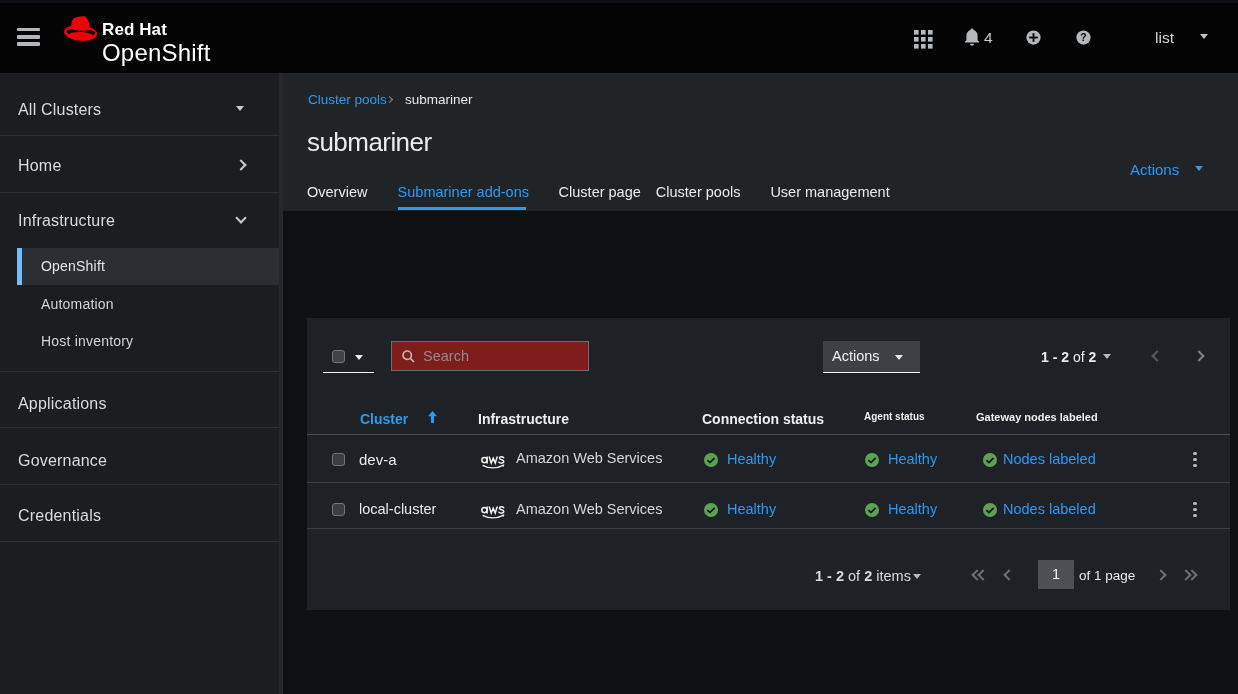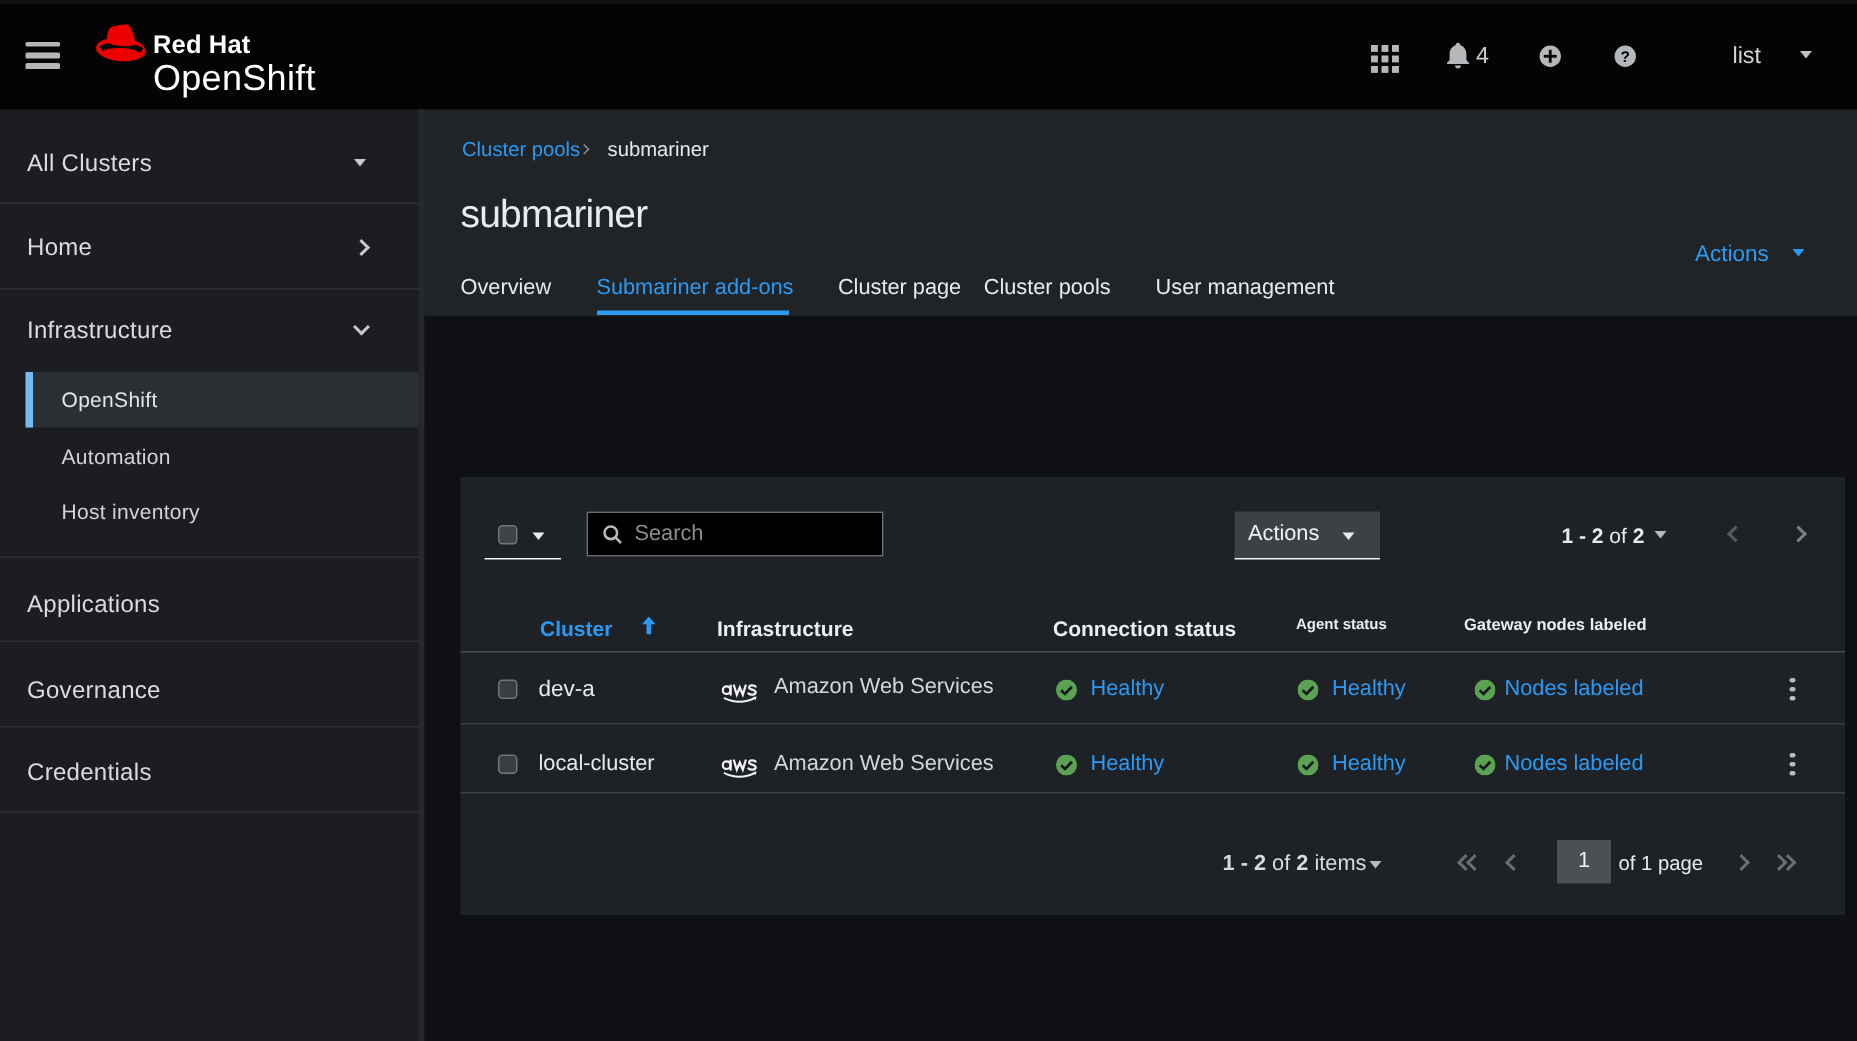--- a/index.html
+++ b/index.html
@@ -145,21 +145,21 @@
 
   <div id="content" class="abs">
 
 
     <div class="card" style="top:106.5px;height:292.5px">
 
       <div class="cbx" style="left:24.5px;top:32.5px;background:#3f4246"></div>
       <div class="caret" style="left:47.7px;top:37px"></div>
       <div class="abs" style="left:16px;top:54px;width:51px;height:1.5px;background:#f0f2f4"></div>
 
-      <div class="abs" style="left:84px;top:23.5px;width:198px;height:29.5px;border:1px solid #6a6e73;background:#000000">
+      <div class="abs" style="left:84px;top:23.5px;width:198px;height:29.5px;border:1px solid #6a6e73;background:#7f1d1d">
         <svg class="abs" style="left:10px;top:8px" width="13" height="13" viewBox="0 0 13 13">
           <circle cx="5.2" cy="5.2" r="4.2" fill="none" stroke="#b6b9bb" stroke-width="1.7"></circle>
           <line x1="8.3" y1="8.3" x2="12" y2="12" stroke="#b6b9bb" stroke-width="1.7"></line>
         </svg>
         <div class="abs" style="left:31px;top:6px;font-size:14.5px;color:#8a8d90">Search</div>
       </div>
 
 
       <div class="abs" style="left:516px;top:23px;width:97px;height:31.5px;background:#3d4045;color:#f0f2f4;font-size:14.5px">
         <span class="abs" style="left:9px;top:7px">Actions</span>

